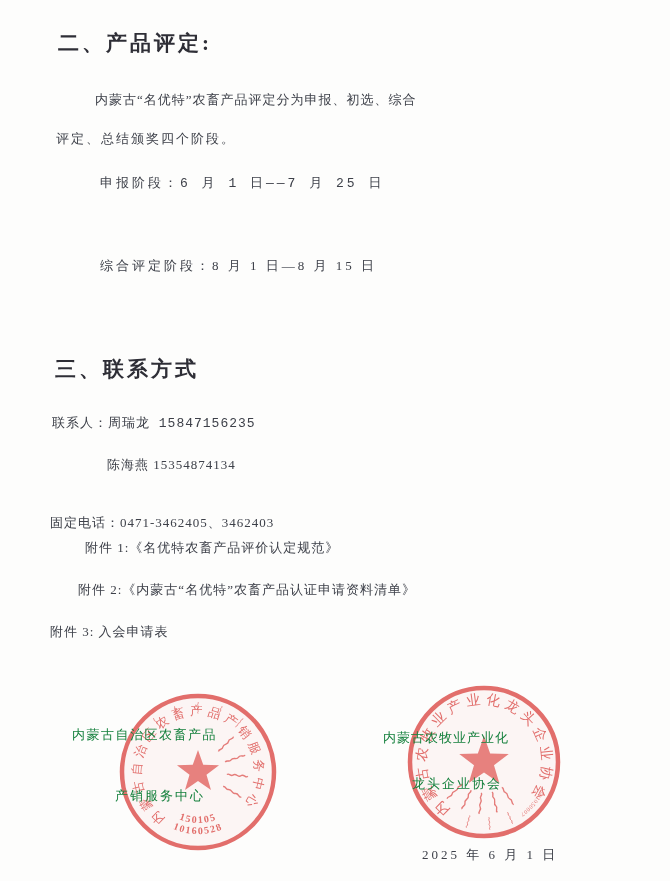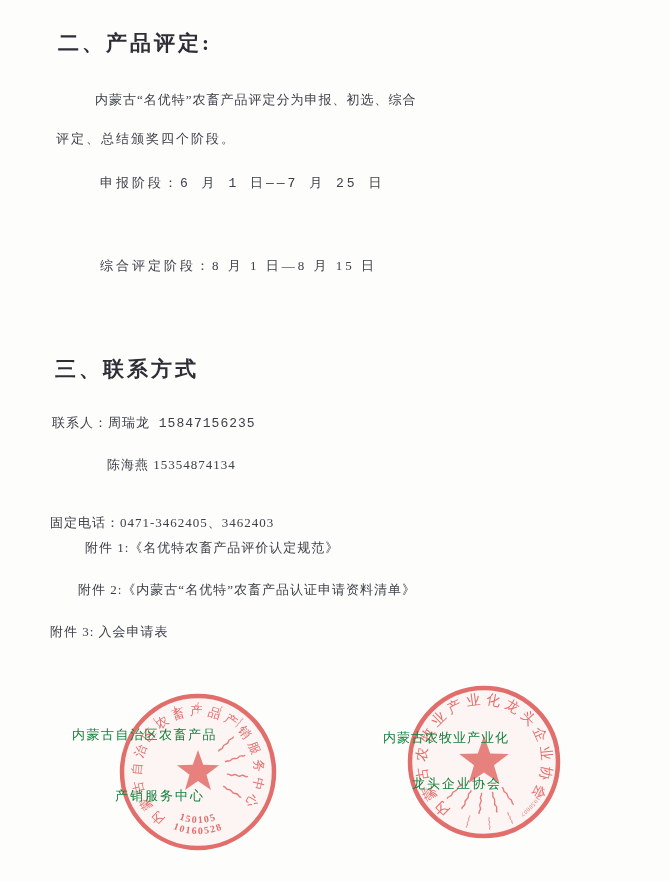--- a/index.html
+++ b/index.html
@@ -116,14 +116,15 @@
         <use href="#mglyph" transform="rotate(155) translate(0,-68) scale(0.6)"></use>
       <use href="#mglyph" transform="rotate(175) translate(0,-68) scale(0.6)"></use>
       <use href="#mglyph" transform="rotate(195) translate(0,-68) scale(0.6)"></use>
     </g>
   </svg>
 
   <div class="line sig sig1a">内蒙古自治区农畜产品</div>
   <div class="line sig sig1b">产销服务中心</div>
   <div class="line sig sig2a">内蒙古农牧业产业化</div>
   <div class="line sig sig2b">龙头企业协会</div>
+  <div class="line dateline">2025 年 6 月 1 日</div>
 
 </div>
 
 </body></html>

